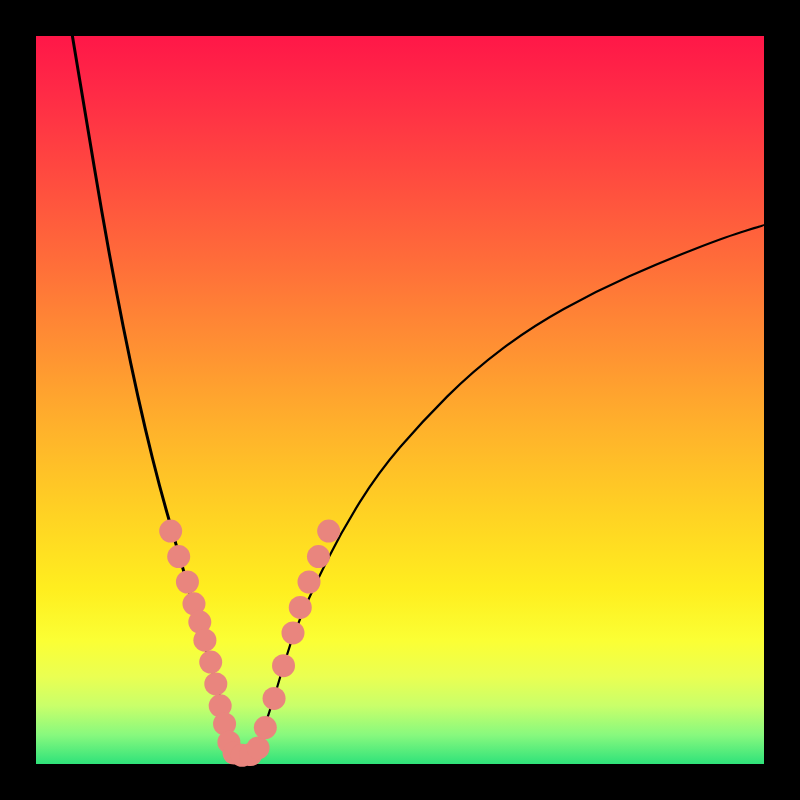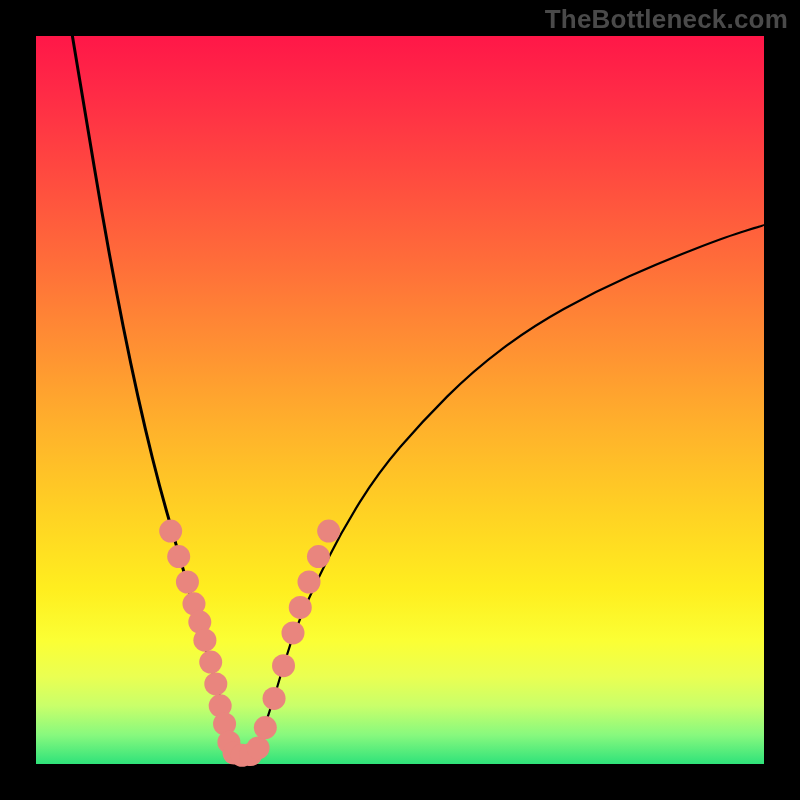--- a/index.html
+++ b/index.html
@@ -87,14 +87,13 @@
         <circle cx="274.05600000000004" cy="698.48" r="11.5" fill="#e9857e"></circle>
         <circle cx="283.52" cy="665.72" r="11.5" fill="#e9857e"></circle>
         <circle cx="292.984" cy="632.96" r="11.5" fill="#e9857e"></circle>
         <circle cx="300.264" cy="607.48" r="11.5" fill="#e9857e"></circle>
         <circle cx="309" cy="582" r="11.5" fill="#e9857e"></circle>
         <circle cx="318.46399999999994" cy="556.52" r="11.5" fill="#e9857e"></circle>
         <circle cx="328.656" cy="531.04" r="11.5" fill="#e9857e"></circle>
       </g>
   </svg>
 
-  <div class="watermark">TheBottleneck.com</div>
 </div>
 
 </body></html>

